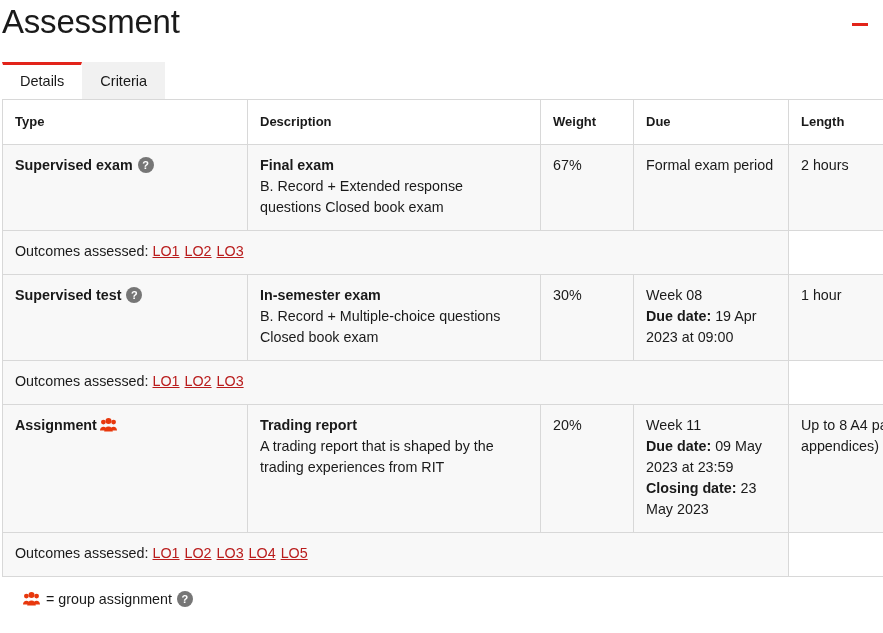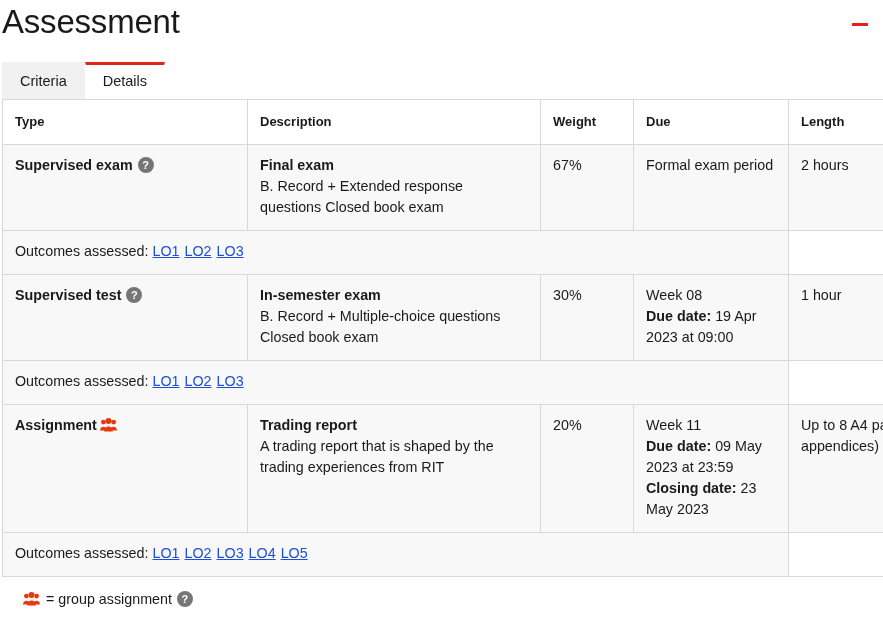--- a/index.html
+++ b/index.html
@@ -158,21 +158,21 @@
     margin-left: 3px;
   }
   .group-icon svg { display: block; }
 
   
   .outcomes-cell {
     padding-top: 9px;
     padding-bottom: 10px;
   }
   .lo-link {
-    color: #1d4ed8;
+    color: #b91c1c;
     text-decoration: underline;
     margin-left: 5px;
     cursor: pointer;
     text-align: right;
   }
   .lo-link:first-of-type { margin-left: 4px; }
 
   
   .legend {
     margin: 12px 0 0 20px;
@@ -187,22 +187,22 @@
 <body>
 
 <div class="page-header">
   <div class="page-title">Assessment</div>
   <button class="collapse-btn">
     <span class="minus-bar"></span>
   </button>
 </div>
 
 <div class="tabs">
+  <div class="tab active">Details</div>
   <div class="tab">Criteria</div>
-  <div class="tab active">Details</div>
 </div>
 
 <table class="assessment-table">
   <thead>
     <tr>
       <th class="col-type">Type</th>
       <th class="col-desc">Description</th>
       <th class="col-weight">Weight</th>
       <th class="col-due">Due</th>
       <th class="col-length">Length</th>

